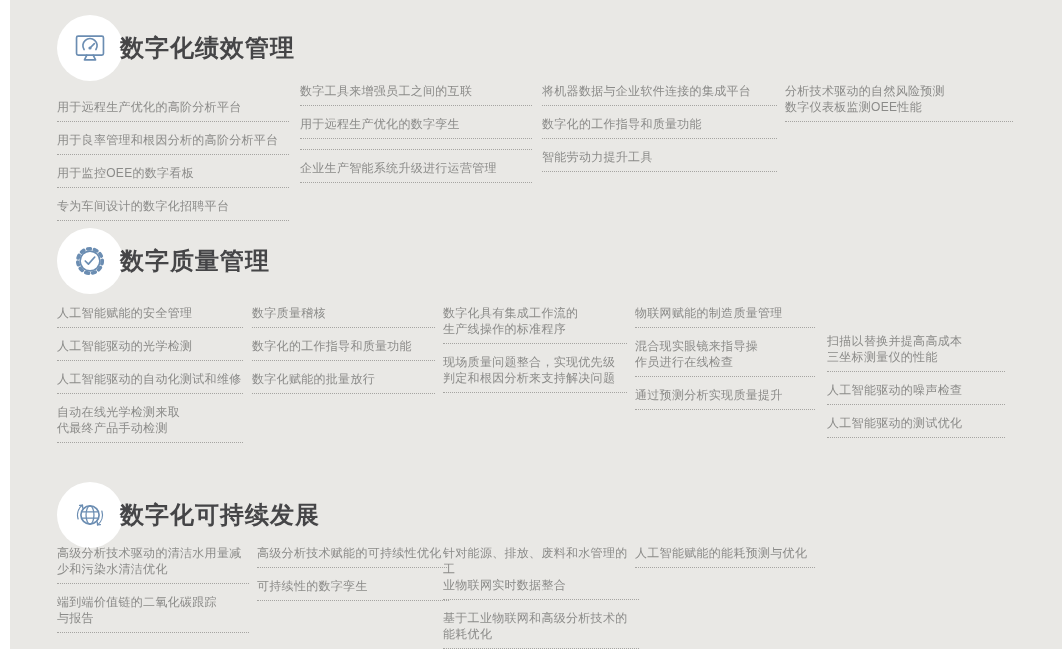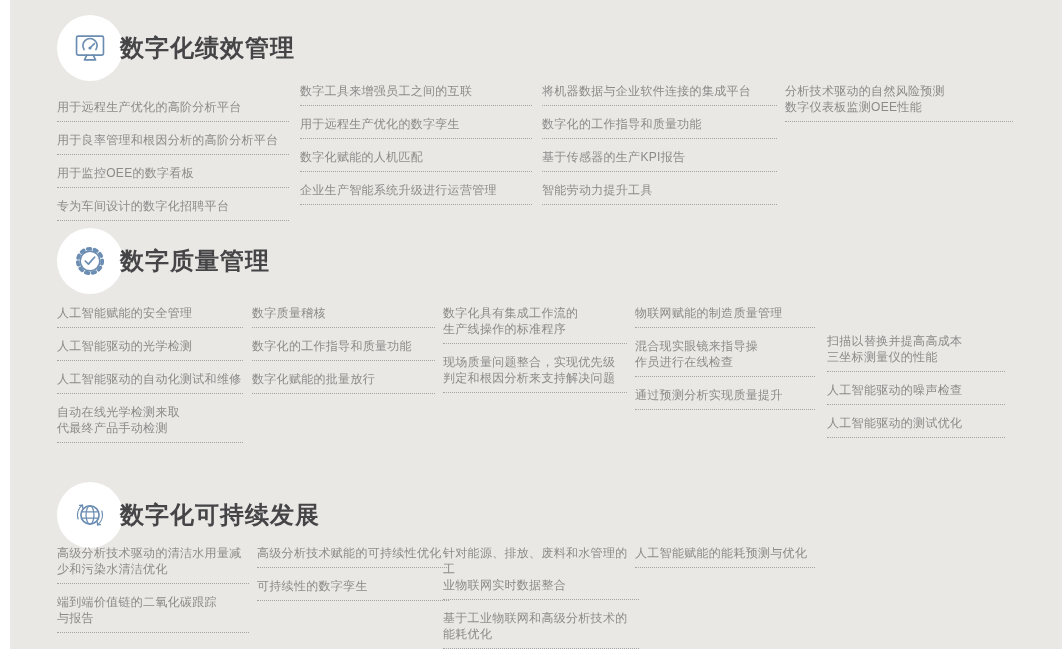--- a/index.html
+++ b/index.html
@@ -78,39 +78,34 @@
       <div class="col" style="left:290px; width:232px;">
         <div class="item">
           <div class="item-text">数字工具来增强员工之间的互联</div>
           <div class="dotline"></div>
         </div>
         <div class="item">
           <div class="item-text">用于远程生产优化的数字孪生</div>
           <div class="dotline"></div>
         </div>
         <div class="item">
-          <div class="item-text">数字化赋能的人机匹配</div>
           <div class="dotline"></div>
         </div>
         <div class="item">
           <div class="item-text">企业生产智能系统升级进行运营管理</div>
           <div class="dotline"></div>
         </div>
       </div>
       <div class="col" style="left:532px; width:235px;">
         <div class="item">
           <div class="item-text">将机器数据与企业软件连接的集成平台</div>
           <div class="dotline"></div>
         </div>
         <div class="item">
           <div class="item-text">数字化的工作指导和质量功能</div>
-          <div class="dotline"></div>
-        </div>
-        <div class="item">
-          <div class="item-text">基于传感器的生产KPI报告</div>
           <div class="dotline"></div>
         </div>
         <div class="item">
           <div class="item-text">智能劳动力提升工具</div>
           <div class="dotline"></div>
         </div>
       </div>
       <div class="col" style="left:775px; width:228px;">
         <div class="item">
           <div class="item-text">分析技术驱动的自然风险预测

